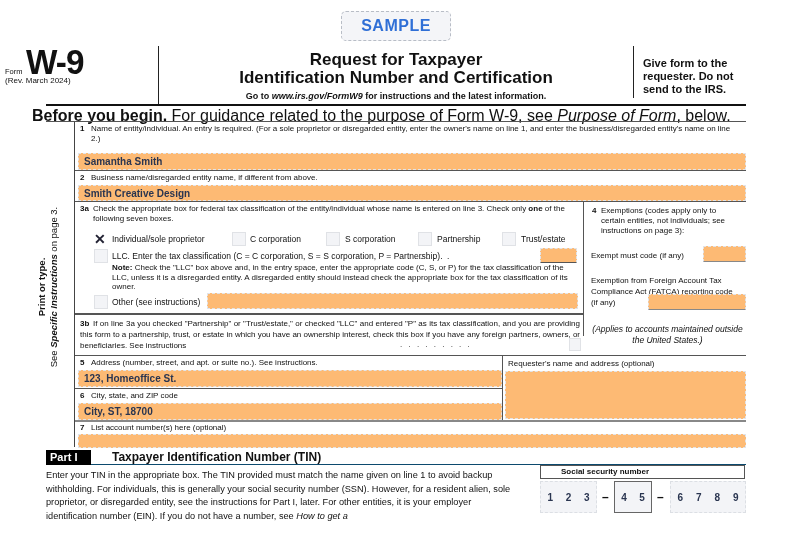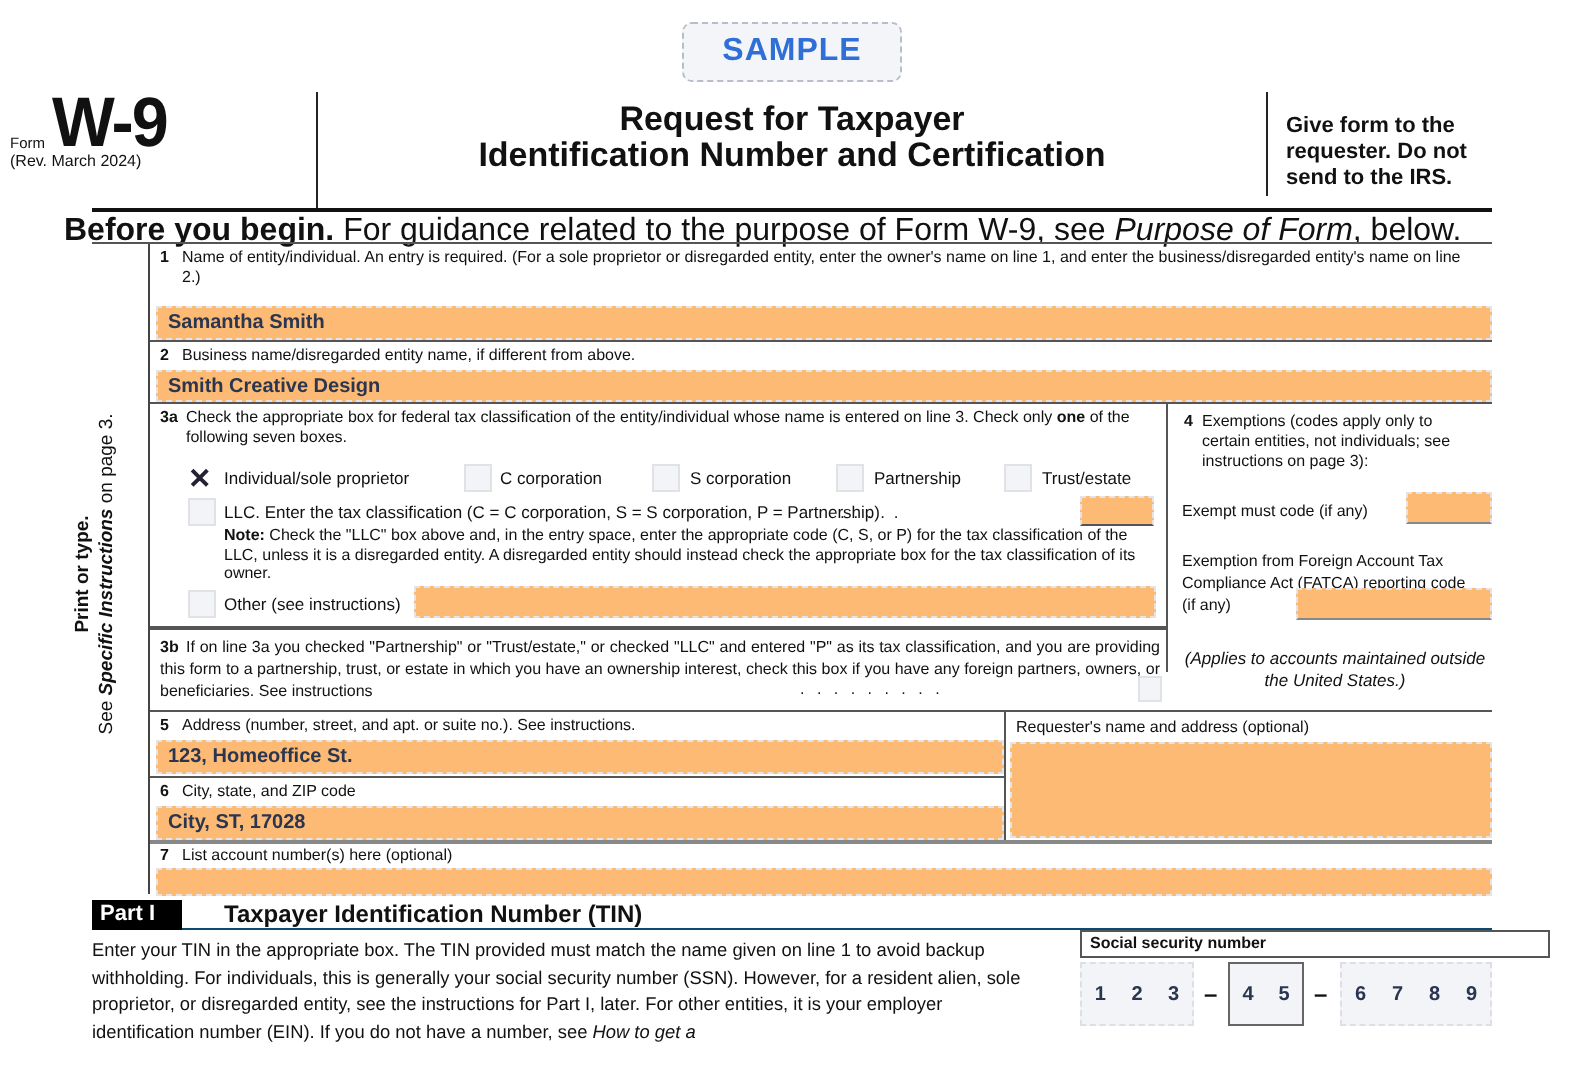--- a/index.html
+++ b/index.html
@@ -51,38 +51,39 @@
   .cb { position: absolute; width: 14px; height: 14px; background: #f3f4f7; border: 1px solid #e0e2e6; }
   .cb-x { position: absolute; font-size: 14px; line-height: 14px; font-weight: bold; color: #223; }
   .opt { position: absolute; font-size: 8.5px; }
 
   .part-hdr { position: absolute; left: 46px; top: 450px; width: 700px; height: 15px; border-bottom: 1px solid #0c4a6e; }
   .part-tag { position: absolute; left: 0; top: 0; width: 45px; height: 15px; background: #000; color: #fff; font-weight: bold; font-size: 11px; padding-left: 4px; line-height: 15px; }
   .part-title { position: absolute; left: 66px; top: 0; font-weight: bold; font-size: 12px; line-height: 15px; }
   .tin-text { position: absolute; left: 46px; top: 469px; width: 470px; font-size: 9.2px; line-height: 13.5px; }
   .tin-text i { font-style: italic; text-align: right; }
 
-  .ssn-label { position: absolute; left: 540px; top: 465px; width: 235px; height: 14px; border: 1px solid #555; font-size: 8px; font-weight: bold; padding-left: 4px; line-height: 12px; }
+  .ssn-label { position: absolute; left: 540px; top: 465px; width: 205px; height: 14px; border: 1px solid #555; font-size: 8px; font-weight: bold; padding-left: 20px; line-height: 12px; }
   .ssn-box { position: absolute; top: 481px; height: 32px; background: #f3f4f7; border: 1px dashed #dcdfe4; display: flex; align-items: center; justify-content: space-around; font-size: 10px; font-weight: bold; color: #2a3550; }
   .ssn-dash { position: absolute; top: 490px; font-weight: bold; font-size: 12px; }
 </style>
 </head>
 <body>
 
 <div class="sample-badge">SAMPLE</div>
 
 <div class="hdr">
   <div class="hdr-left">
     <span class="form-word">Form</span>
     <span class="form-num">W-9</span>
     <div class="rev">(Rev. March 2024)</div>
   </div>
   <div class="vline1"></div>
   <div class="title1">Request for Taxpayer</div>
   <div class="title2">Identification Number and Certification</div>
+  <div class="goto"><span>Go to </span><i>www.irs.gov/FormW9</i><span> for instructions and the latest information.</span></div>
   <div class="vline2"></div>
   <div class="give">
     <div>Give form to the</div>
     <div>requester. Do not</div>
     <div>send to the IRS.</div>
   </div>
 </div>
 <div class="hline-hdr"></div>
 
 <div class="before"><b>Before you begin.</b><span> For guidance related to the purpose of Form W-9, see </span><i>Purpose of Form</i><span>, below.</span></div>
@@ -144,21 +145,21 @@
 
 <div class="row-label" style="left:80px; top:358px;"><b class="num">5</b><span>Address (number, street, and apt. or suite no.). See instructions.</span></div>
 <div class="field" style="left:78px; top:370px; width:424px; height:17px;">123, Homeoffice St.</div>
 <div class="hline" style="left:75px; top:388px; width:428px;"></div>
 
 <div class="vline" style="left:502px; top:355px; height:66px;"></div>
 <div class="row-label" style="left:508px; top:359px;">Requester's name and address (optional)</div>
 <div class="field" style="left:505px; top:371px; width:241px; height:48px;"></div>
 
 <div class="row-label" style="left:80px; top:391px;"><b class="num">6</b><span>City, state, and ZIP code</span></div>
-<div class="field" style="left:78px; top:403px; width:424px; height:17px;">City, ST, 17028</div>
+<div class="field" style="left:78px; top:403px; width:424px; height:17px;">City, ST, 18700</div>
 <div class="hline" style="left:75px; top:420px; width:671px; height:2px; background:#888;"></div>
 
 <div class="row-label" style="left:80px; top:423px;"><b class="num">7</b><span>List account number(s) here (optional)</span></div>
 <div class="field" style="left:78px; top:434px; width:668px; height:14px;"></div>
 
 <div class="part-hdr">
   <div class="part-tag">Part I</div>
   <div class="part-title">Taxpayer Identification Number (TIN)</div>
 </div>
 <div class="tin-text"><span>Enter your TIN in the appropriate box. The TIN provided must match the name given on line 1 to avoid backup withholding. For individuals, this is generally your social security number (SSN). However, for a resident alien, sole proprietor, or disregarded entity, see the instructions for Part I, later. For other entities, it is your employer identification number (EIN). If you do not have a number, see </span><i>How to get a</i></div>

